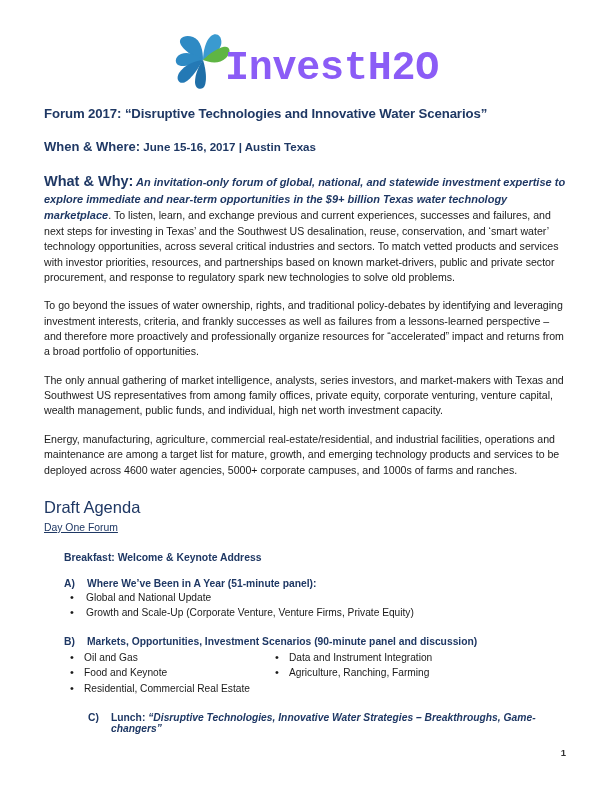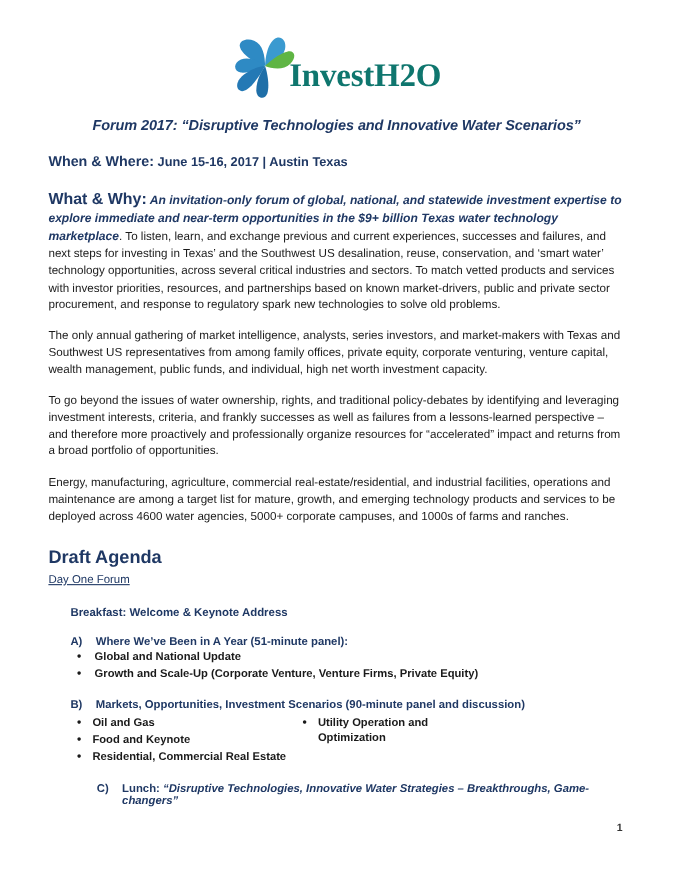--- a/index.html
+++ b/index.html
@@ -35,39 +35,37 @@
     display: flex;
     align-items: center;
     gap: 0px;
   }
   .logo-mark {
     width: 62px;
     height: 58px;
     display: block;
   }
   .logo-word {
-    font-family: Liberation Serif, serif;
-    font-size: 30px;
-    font-weight: 700;
-    color: #0f766e;
+    font-family: Liberation Mono, monospace;
+    font-size: 40px;
+    font-weight: 700;
+    color: #8b5cf6;
     letter-spacing: -0.2px;
     margin-left: -10px;
     line-height: 1;
     padding-top: 14px;
   }
 
   
   .forum-title {
-    text-align: center;
     color: #1f3864;
     font-size: 13.2px;
     font-weight: 700;
     margin-top: 10px;
     letter-spacing: -0.1px;
-    font-style: italic;
   }
   .when-where {
     color: #1f3864;
     font-size: 13px;
     font-weight: 700;
     margin-top: 18px;
   }
   .when-where .ww-value {
     font-size: 11.6px;
     font-weight: 700;
@@ -97,21 +95,21 @@
     line-height: 1.45;
     color: #1a1a1a;
     margin: 13px 0 0 0;
     text-align: left;
   }
 
   
   .agenda-title {
     color: #1f3864;
     font-size: 16.5px;
-    font-weight: 700;
+    font-weight: 400;
     margin-top: 20px;
   }
   .agenda-sub {
     color: #1f3864;
     font-size: 10.4px;
     font-weight: 400;
     text-decoration: underline;
     margin-top: 2px;
     display: inline-block;
   }
@@ -144,21 +142,20 @@
     margin: 2px 0 0 0;
     padding: 0;
   }
   ul.bullets li {
     font-size: 10.2px;
     line-height: 1.42;
     color: #1a1a1a;
     padding-left: 22px;
     position: relative;
     margin-top: 1px;
-    font-weight: bold;
   }
   ul.bullets li::before {
     content: "\2022";
     position: absolute;
     left: 6px;
     top: -1px;
     font-size: 11px;
     color: #1a1a1a;
   }
 
@@ -224,22 +221,22 @@
   <div class="forum-title">Forum 2017: “Disruptive Technologies and Innovative Water Scenarios”</div>
 
   <div class="when-where">
     <span>When &amp; Where:</span><span class="ww-value"> June 15-16, 2017 | Austin Texas</span>
   </div>
 
   <div class="whatwhy-para">
     <span class="whatwhy-label">What &amp; Why:</span><span class="whatwhy-lead"> An invitation-only forum of global, national, and statewide investment expertise to explore immediate and near-term opportunities in the $9+ billion Texas water technology marketplace</span><span>. To listen, learn, and exchange previous and current experiences, successes and failures, and next steps for investing in Texas’ and the Southwest US desalination, reuse, conservation, and ‘smart water’ technology opportunities, across several critical industries and sectors. To match vetted products and services with investor priorities, resources, and partnerships based on known market-drivers, public and private sector procurement, and response to regulatory spark new technologies to solve old problems.</span>
   </div>
 
+  <p class="body-para">To go beyond the issues of water ownership, rights, and traditional policy-debates by identifying and leveraging investment interests, criteria, and frankly successes as well as failures from a lessons-learned perspective – and therefore more proactively and professionally organize resources for “accelerated” impact and returns from a broad portfolio of opportunities.</p>
   <p class="body-para">The only annual gathering of market intelligence, analysts, series investors, and market-makers with Texas and Southwest US representatives from among family offices, private equity, corporate venturing, venture capital, wealth management, public funds, and individual, high net worth investment capacity.</p>
-  <p class="body-para">To go beyond the issues of water ownership, rights, and traditional policy-debates by identifying and leveraging investment interests, criteria, and frankly successes as well as failures from a lessons-learned perspective – and therefore more proactively and professionally organize resources for “accelerated” impact and returns from a broad portfolio of opportunities.</p>
   <p class="body-para">Energy, manufacturing, agriculture, commercial real-estate/residential, and industrial facilities, operations and maintenance are among a target list for mature, growth, and emerging technology products and services to be deployed across 4600 water agencies, 5000+ corporate campuses, and 1000s of farms and ranches.</p>
 
   <div class="agenda-title">Draft Agenda</div>
   <div><span class="agenda-sub">Day One Forum</span></div>
 
   <div class="breakfast">Breakfast: Welcome &amp; Keynote Address</div>
 
   <div class="section">
     <div class="sec-head">
       <span class="sec-letter">A)</span>
@@ -257,23 +254,24 @@
       <span>Markets, Opportunities, Investment Scenarios (90-minute panel and discussion)</span>
     </div>
     <div class="cols">
       <div class="col col-1">
         <ul class="bullets">
           <li>Oil and Gas</li>
           <li>Food and Keynote</li>
           <li>Residential, Commercial Real Estate</li>
         </ul>
       </div>
-      <div class="col col-3">
+      <div class="col col-2">
         <ul class="bullets">
-          <li>Utility Operation and Optimization</li>
+          <li>Data and Instrument Integration</li>
+          <li>Agriculture, Ranching, Farming</li>
         </ul>
       </div>
     </div>
   </div>
 
   <div class="sec-c">
     <span class="sec-letter">C)</span>
     <span><span>Lunch:</span><span class="sec-c-italic"> “Disruptive Technologies, Innovative Water Strategies – Breakthroughs, Game-changers”</span></span>
   </div>
 

